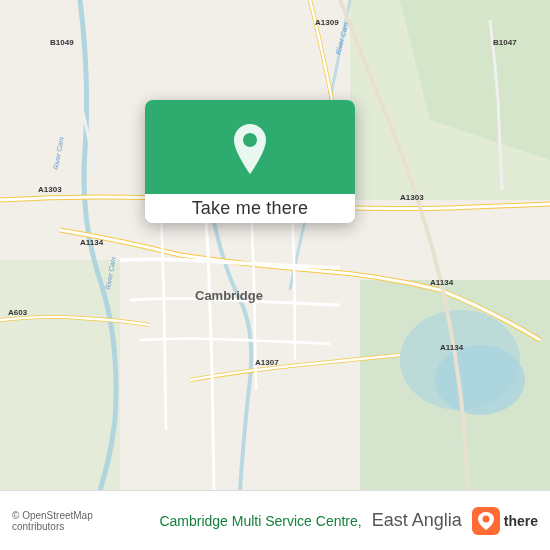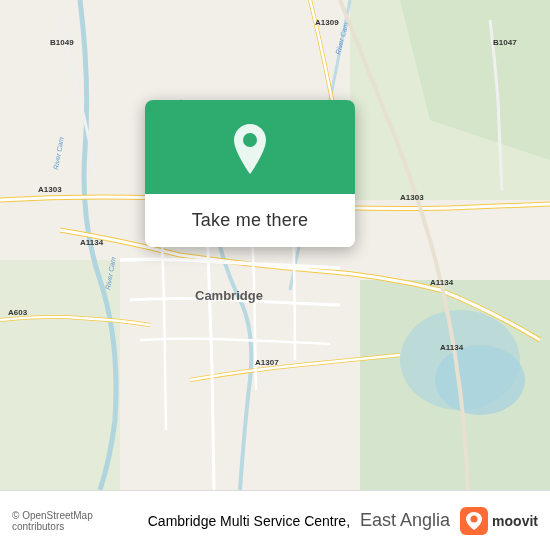--- a/index.html
+++ b/index.html
@@ -64,21 +64,21 @@
       height: 54px;
       position: relative;
     }
 
     .popup-button-area {
       width: 100%;
       background: white;
       display: flex;
       justify-content: center;
       align-items: center;
-      padding: 16px 0;
+      padding: 4px 0;
     }
 
     .take-me-there-btn {
       background: white;
       border: none;
       font-size: 18px;
       font-weight: 500;
       color: #333;
       cursor: pointer;
       letter-spacing: 0.2px;
@@ -97,21 +97,21 @@
     }
 
     .copyright-text {
       font-size: 10px;
       color: #666;
       flex: 1;
     }
 
     .location-name {
       font-size: 14px;
-      color: #000000;
+      color: #15803d;
       font-weight: 500;
       margin-left: 37px;
     }
 
     .region-name {
       font-size: 18px;
       color: #555;
     }
 
     .moovit-logo {
@@ -222,15 +222,15 @@
   <span class="copyright-text">© OpenStreetMap contributors</span>
   <span class="location-name">Cambridge Multi Service Centre,</span>
   <span class="region-name">East Anglia</span>
   <div class="moovit-logo">
 
     <svg class="moovit-icon" viewBox="0 0 28 28" xmlns="http://www.w3.org/2000/svg">
       <rect width="28" height="28" rx="6" fill="#ff6b35"></rect>
       <path d="M14 5C9.6 5 6 8.1 6 12C6 17.5 14 23 14 23C14 23 22 17.5 22 12C22 8.1 18.4 5 14 5Z" fill="white"></path>
       <circle cx="14" cy="12" r="3.5" fill="#ff6b35"></circle>
     </svg>
-    <span class="moovit-text">moovit</span>
+    <span class="moovit-text">there</span>
   </div>
 </div>
 
 </body></html>

